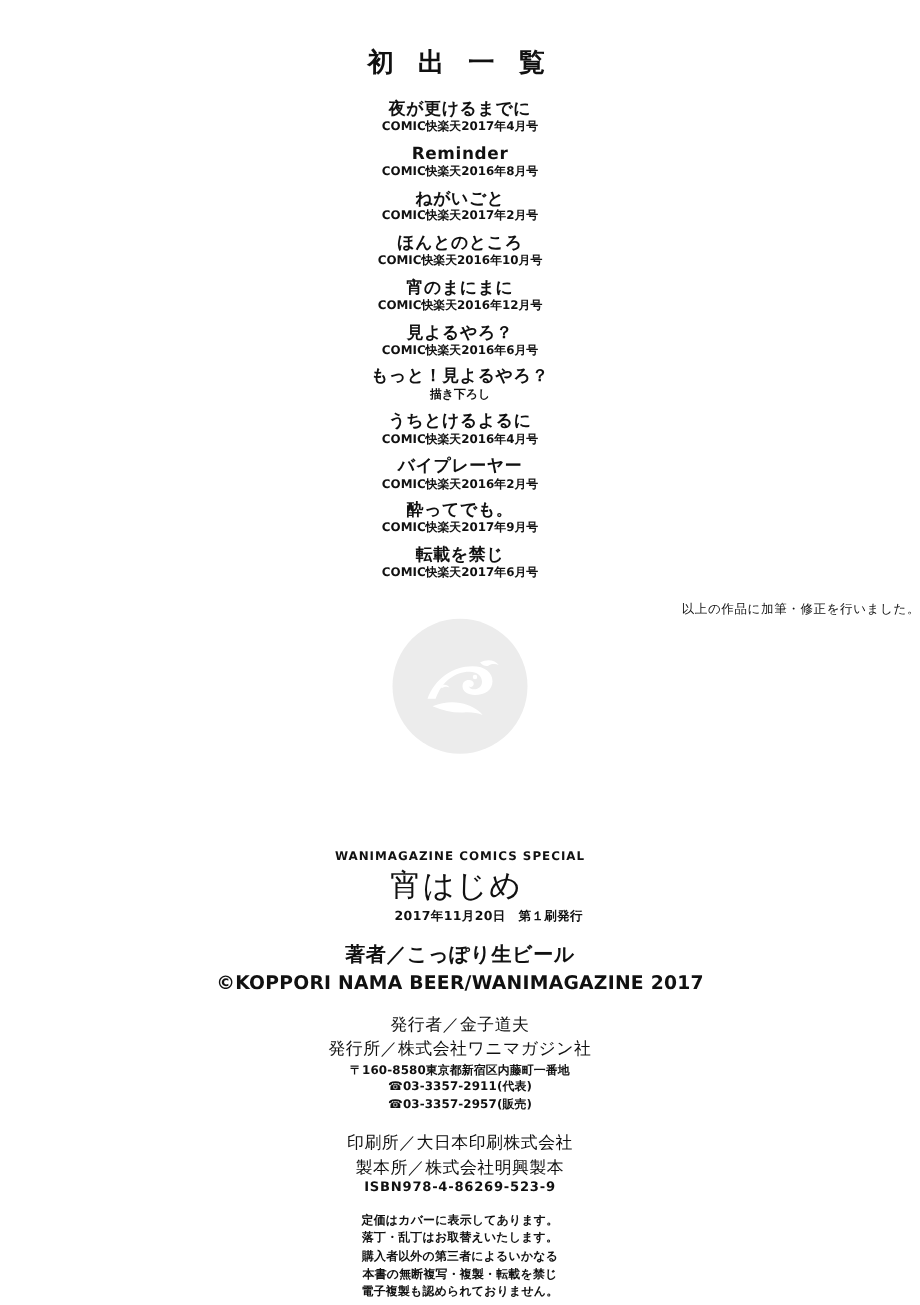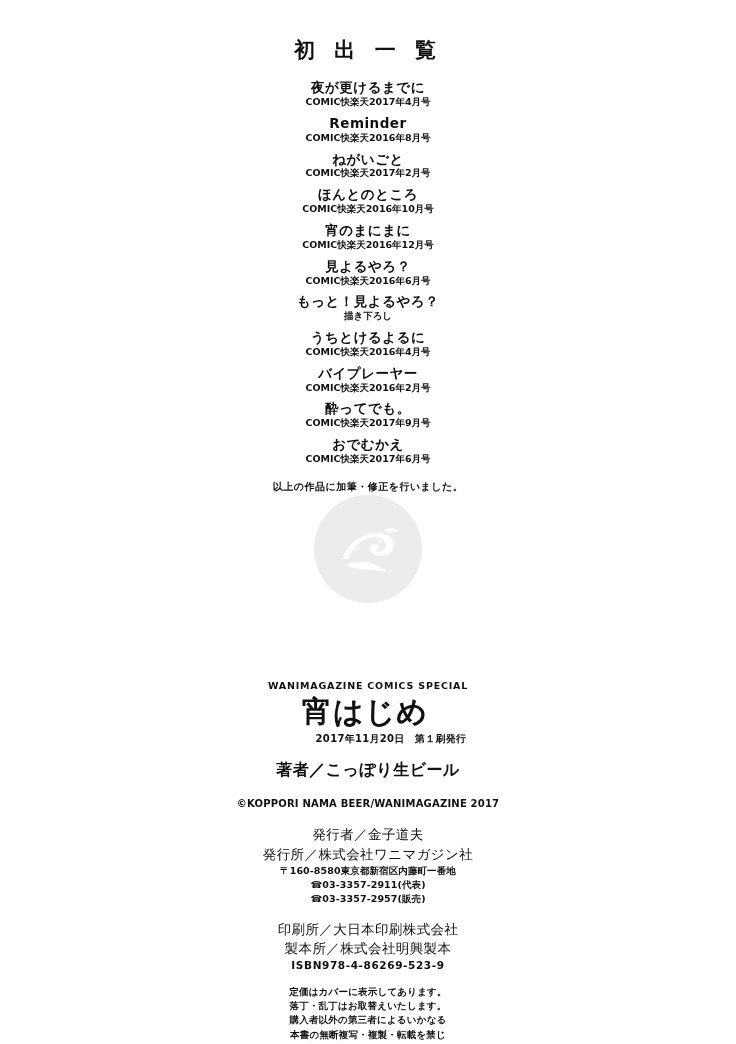--- a/index.html
+++ b/index.html
@@ -48,22 +48,23 @@
   }
   .entry-source {
     font-size: 9.5px;
     font-weight: bold;
     line-height: 1.35;
     letter-spacing: 0px;
   }
   .credits-note {
     margin-top: 14px;
     font-size: 10px;
-    font-weight: bold;
+    font-weight: normal;
     letter-spacing: 0.5px;
+    text-align: right;
   }
 
   
   .logo-wrap {
     position: absolute;
     top: 495px;
     left: 0;
     width: 736px;
     display: flex;
     justify-content: center;
@@ -90,44 +91,44 @@
     width: 736px;
     text-align: center;
   }
   .imprint-line {
     font-size: 9.5px;
     font-weight: bold;
     letter-spacing: 0.8px;
     margin-bottom: 4px;
   }
   .book-title {
-    font-size: 30px;
-    font-weight: bold;
+    font-size: 25px;
+    font-weight: normal;
     letter-spacing: 1px;
     line-height: 1.15;
     margin: 2px 6px 2px 0;
   }
   .pub-date {
     font-size: 10px;
     font-weight: bold;
     letter-spacing: 0.3px;
     margin-bottom: 14px;
     padding-left: 46px;
   }
   .author-line {
     font-size: 16px;
     font-weight: bold;
     letter-spacing: 0.5px;
     line-height: 1.3;
   }
   .copyright-line {
-    font-size: 10px;
+    font-size: 15px;
     font-weight: bold;
     letter-spacing: 0.2px;
-    margin-top: 18px;
+    margin-top: 2px;
     margin-bottom: 16px;
   }
   .pub-block {
     margin-bottom: 14px;
   }
   .pub-major {
     font-size: 13.5px;
     font-weight: normal;
     line-height: 1.45;
     letter-spacing: 0.4px;
@@ -195,21 +196,21 @@
     </div>
     <div class="entry">
       <div class="entry-title">バイプレーヤー</div>
       <div class="entry-source">COMIC快楽天2016年2月号</div>
     </div>
     <div class="entry">
       <div class="entry-title">酔ってでも。</div>
       <div class="entry-source">COMIC快楽天2017年9月号</div>
     </div>
     <div class="entry">
-      <div class="entry-title">おでむかえ</div>
+      <div class="entry-title">転載を禁じ</div>
       <div class="entry-source">COMIC快楽天2017年6月号</div>
     </div>
 
     <div class="credits-note">以上の作品に加筆・修正を行いました。</div>
   </section>
 
   <div class="logo-wrap">
     <div class="logo-circle">
       <svg width="92" height="92" viewBox="0 0 92 92" aria-hidden="true">
         <g fill="#ffffff">

